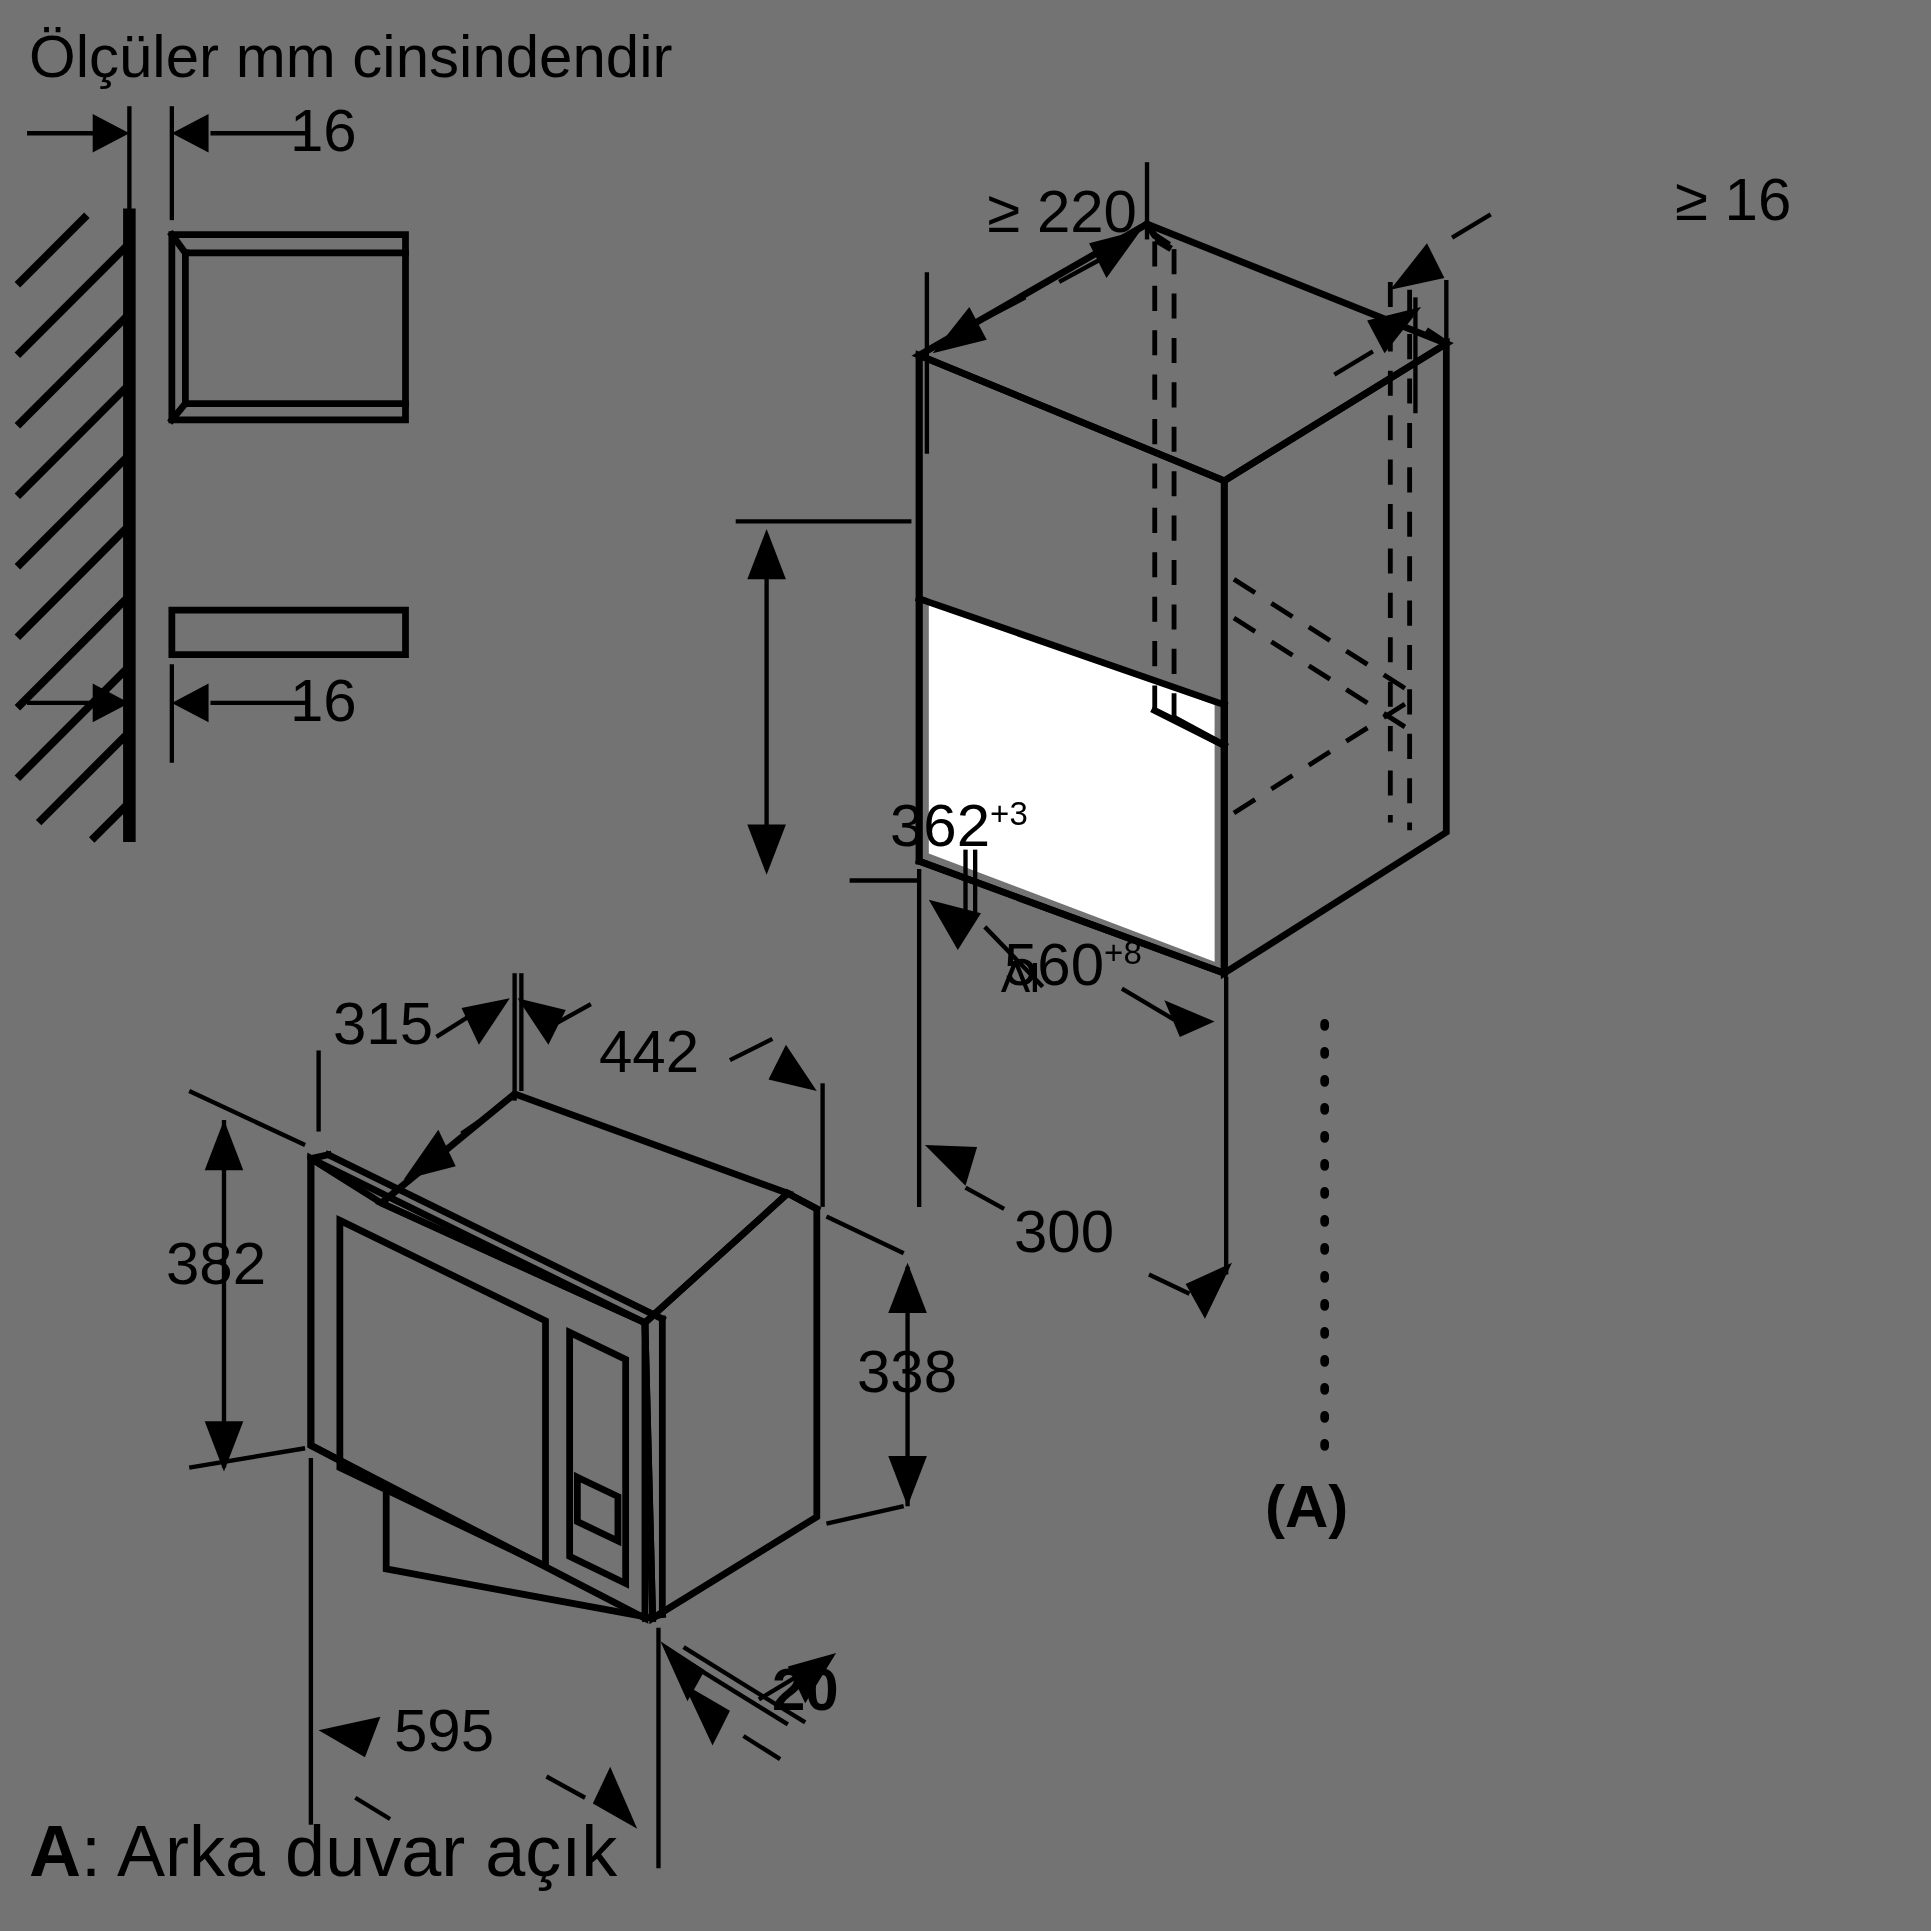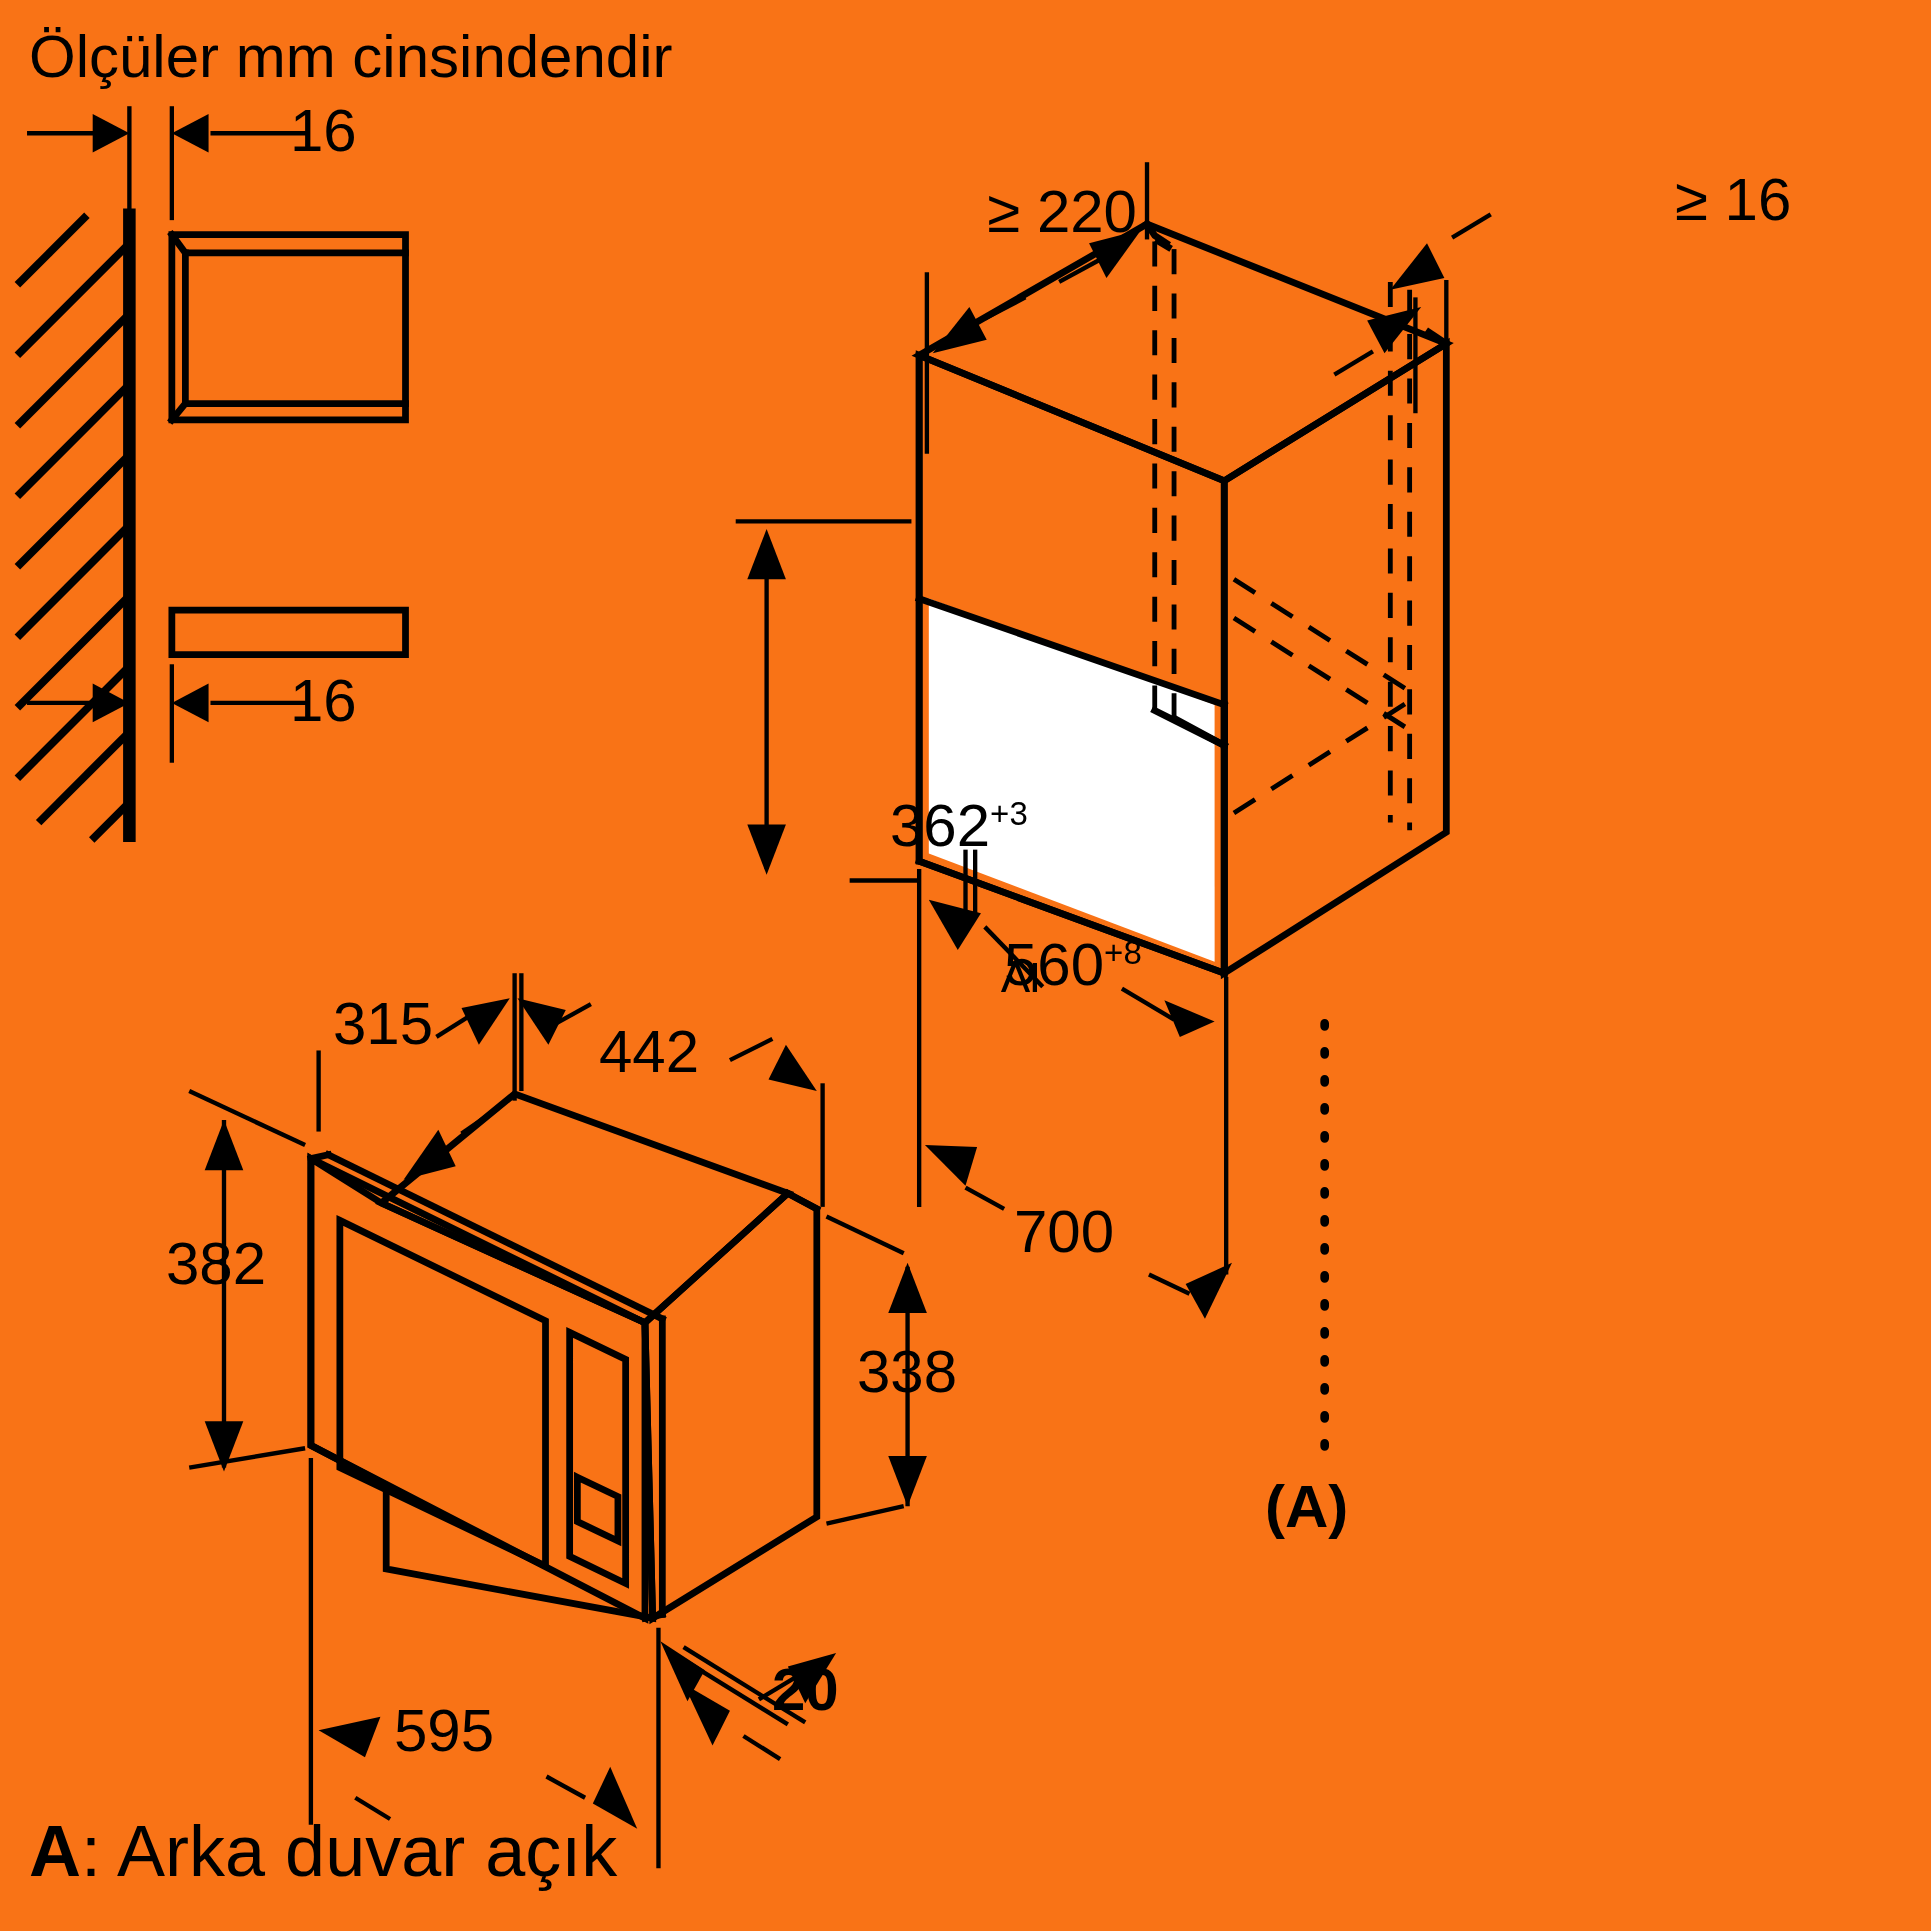--- a/index.html
+++ b/index.html
@@ -1,18 +1,18 @@
 <!DOCTYPE html>
 <html><head>
 <meta charset="utf-8">
 <style>
   html,body{margin:0;padding:0;background:#ffffff;}
   body{width:1931px;height:1931px;overflow:hidden;
        font-family:"Liberation Sans",sans-serif;color:#000;}
-  #stage{position:relative;width:1931px;height:1931px;background:#f97316;}
+  #stage{position:relative;width:1931px;height:1931px;background:#737373;}
   svg.layer{position:absolute;left:0;top:0;width:1931px;height:1931px;}
   .ln{fill:none;stroke:#000;stroke-width:7;stroke-linecap:square;stroke-linejoin:miter;}
   .ln-thin{fill:none;stroke:#000;stroke-width:4.5;stroke-linecap:butt;}
   .ln-ext{fill:none;stroke:#000;stroke-width:4.5;stroke-linecap:butt;}
   .ln-hatch{fill:none;stroke:#000;stroke-width:8;stroke-linecap:butt;}
   .ln-wall{fill:none;stroke:#000;stroke-width:13;stroke-linecap:butt;}
   .ln-dash{fill:none;stroke:#000;stroke-width:5;stroke-dasharray:26 20;stroke-linecap:butt;}
   .ln-dot{fill:none;stroke:#000;stroke-width:9;stroke-dasharray:3 26;stroke-linecap:round;}
   .arrow{fill:#000;stroke:none;}
   .txt{position:absolute;white-space:nowrap;font-family:"Liberation Sans",sans-serif;
@@ -252,21 +252,21 @@
 
   <div class="txt t-dim" style="left:890px;top:796px;">
     <span>362</span><span class="sup">+3</span>
   </div>
 
   <div class="txt t-dim rot90" style="left:987px;top:994px;">≥</div>
   <div class="txt t-dim" style="left:1004px;top:935px;">
     <span>560</span><span class="sup">+8</span>
   </div>
 
-  <div class="txt t-dim" style="left:1014px;top:1202px;">700</div>
+  <div class="txt t-dim" style="left:1014px;top:1202px;">300</div>
 
   <div class="txt t-dim" style="left:333px;top:994px;">315</div>
   <div class="txt t-dim" style="left:599px;top:1022px;">442</div>
   <div class="txt t-dim" style="left:166px;top:1234px;">382</div>
   <div class="txt t-dim" style="left:857px;top:1342px;">338</div>
   <div class="txt t-dim" style="left:394px;top:1701px;">595</div>
   <div class="txt t-dim" style="left:772px;top:1660px;font-weight:bold;">20</div>
 
   <div class="txt t-dim" style="left:1265px;top:1477px;font-weight:bold;">(A)</div>
 

